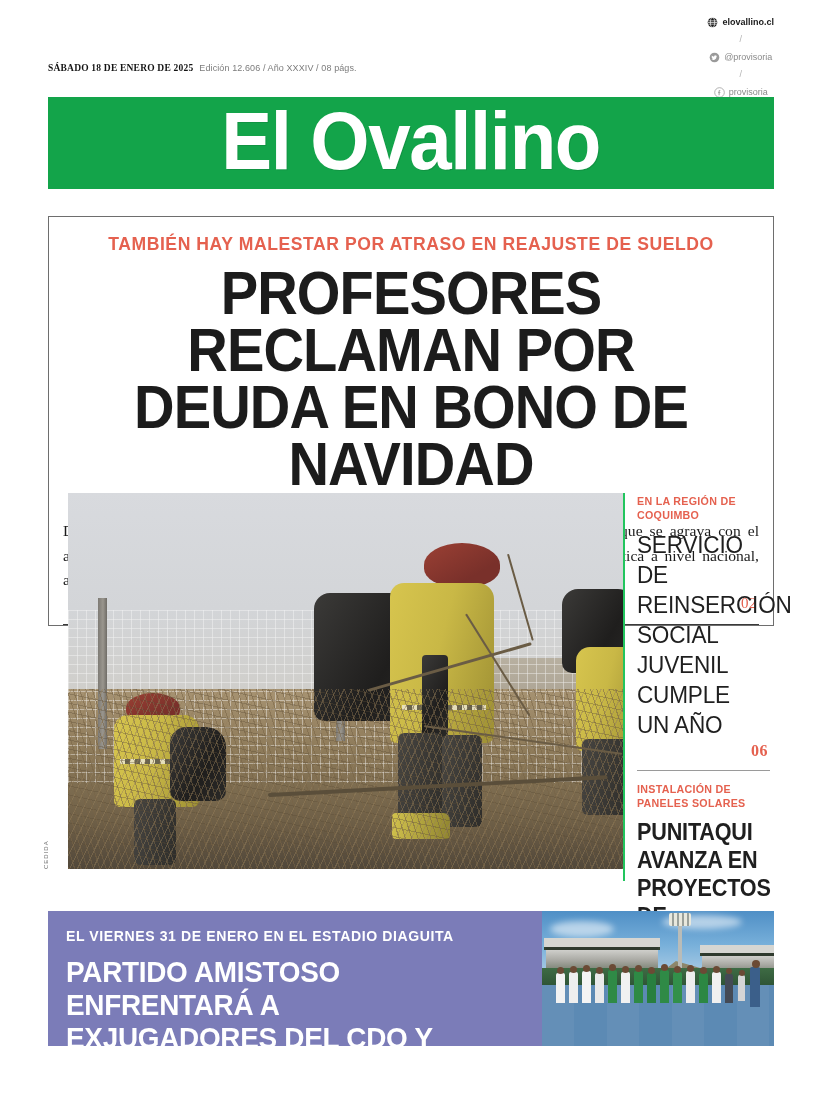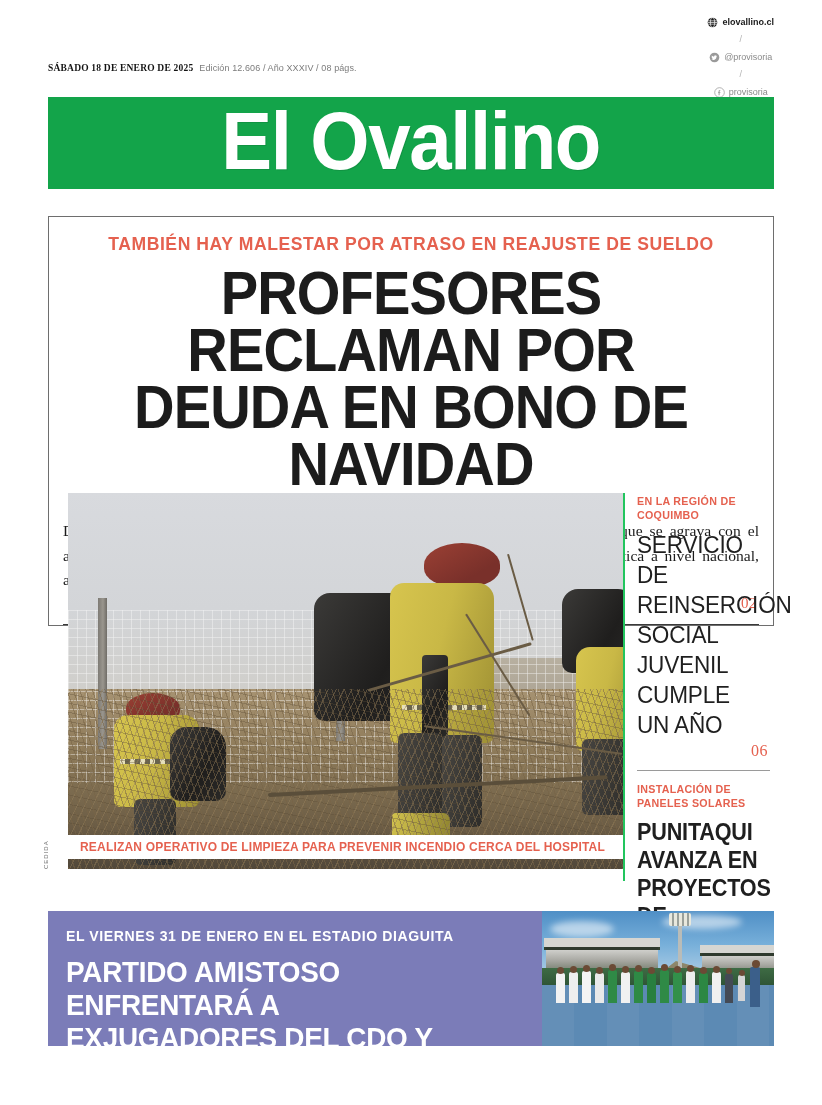--- a/index.html
+++ b/index.html
@@ -342,20 +342,21 @@
   .side-head.light { font-weight: normal; }
   .side-head.bold  { font-weight: bold; font-size: 23px; line-height: 28px; }
   .side-page {
     font-family: "Liberation Serif", serif;
     font-size: 16px;
     color: #e5614f;
     text-align: right;
     padding-right: 6px;
     margin-top: 2px;
     letter-spacing: 0.5px;
+    font-weight: bold;
   }
   .side-rule {
     height: 1px;
     background: #9a9a9a;
     margin: 8px 4px 12px 0;
   }
 
   
   .bottom {
     position: absolute;
@@ -543,24 +544,20 @@
           <div class="ff-leg" style="left:44px; top:150px; width:48px; height:76px;"></div>
         </div>
 
         <div class="brush" style="left:0; top:52%; width:100%; height:48%;"></div>
         <div class="branch" style="left:300px; top:196px; width:170px; height:3px; transform:rotate(-16deg);"></div>
         <div class="branch" style="left:356px; top:232px; width:200px; height:2px; transform:rotate(8deg);"></div>
         <div class="branch" style="left:398px; top:120px; width:120px; height:2px; transform:rotate(58deg);"></div>
         <div class="branch" style="left:440px; top:60px; width:90px; height:2px; transform:rotate(74deg);"></div>
         <div class="branch" style="left:200px; top:300px; width:340px; height:4px; transform:rotate(-3deg); background:#5a4e3a;"></div>
 
-        <div class="caption-bar">
-          <span class="caption-text">REALIZAN OPERATIVO DE LIMPIEZA PARA PREVENIR INCENDIO CERCA DEL HOSPITAL</span>
-
-        </div>
       </div>
     </div>
 
     <div class="side-col">
 
       <div class="side-item">
         <div class="side-kicker">EN LA REGIÓN DE COQUIMBO</div>
         <div class="side-head light">SERVICIO DE REINSERCIÓN SOCIAL JUVENIL CUMPLE UN AÑO</div>
         <div class="side-page">06</div>
       </div>

